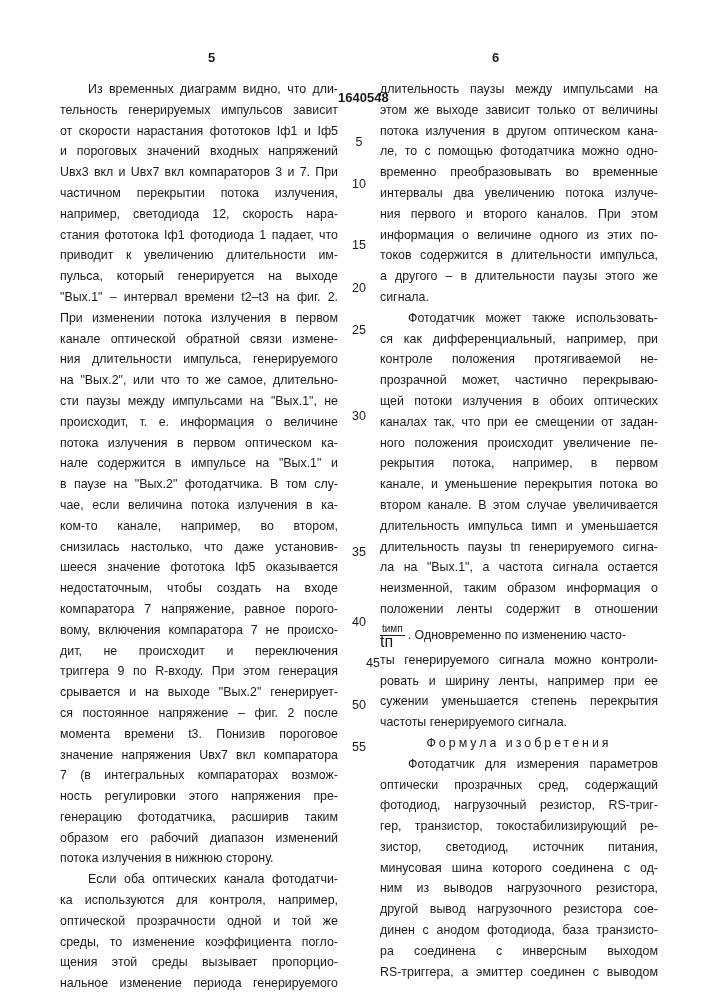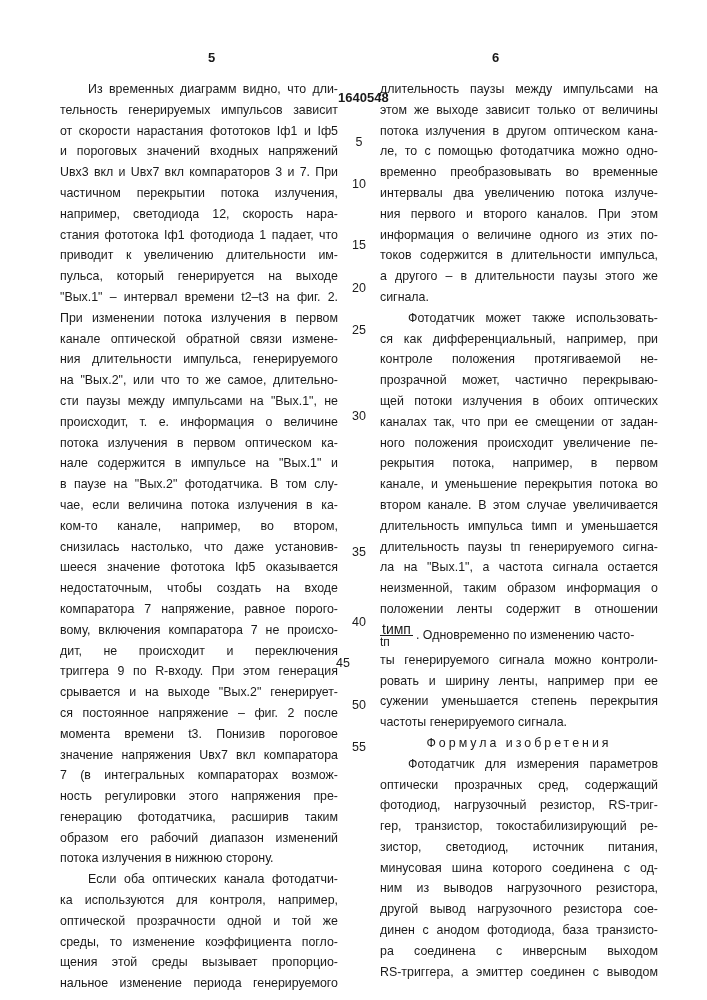--- a/index.html
+++ b/index.html
@@ -12,22 +12,22 @@
   .hdr-right { left: 492px; }
   .col { position: absolute; top: 79px; width: 278px; font-size: 12.4px; line-height: 20.8px;
          text-align: justify; }
   .col-left { left: 60px; }
   .col-right { left: 380px; }
   .col .line { display: block; text-align: justify; text-align-last: justify; white-space: nowrap; }
   .col .line.last { text-align-last: left; }
   .col .line.indent { padding-left: 28px; }
   .col .line.center { text-align: center; text-align-last: center; letter-spacing: 3px; }
   .frac { display: inline-block; vertical-align: middle; text-align: center; margin-right: 3px; line-height: 12px; }
-  .frac .num { display: block; border-bottom: 1px solid #1a1a1a; font-size: 14px; padding: 0 2px; }
-  .frac .den { display: block; font-size: 12px; }
+  .frac .num { display: block; border-bottom: 1px solid #1a1a1a; font-size: 10px; padding: 0 2px; }
+  .frac .den { display: block; font-size: 16px; }
   .lnum { position: absolute; font-size: 12.5px; width: 24px; text-align: center; }
 </style>
 </head>
 <body>
 
 <div class="header">
   <span class="hdr hdr-left">5</span>
   <span class="hdr hdr-center">1640548</span>
   <span class="hdr hdr-right">6</span>
 </div>
@@ -126,16 +126,16 @@
 
 <div id="line-numbers">
     <span class="lnum" style="left: 347px; top: 135px;">5</span>
     <span class="lnum" style="left: 347px; top: 177px;">10</span>
     <span class="lnum" style="left: 347px; top: 238px;">15</span>
     <span class="lnum" style="left: 347px; top: 281px;">20</span>
     <span class="lnum" style="left: 347px; top: 323px;">25</span>
     <span class="lnum" style="left: 347px; top: 365px; margin-top: 44px;">30</span>
     <span class="lnum" style="left: 347px; top: 545px;">35</span>
     <span class="lnum" style="left: 347px; top: 615px;">40</span>
-    <span class="lnum" style="left: 331px; top: 656px;">45</span>
+    <span class="lnum" style="left: 361px; top: 656px;">45</span>
     <span class="lnum" style="left: 347px; top: 698px;">50</span>
     <span class="lnum" style="left: 347px; top: 740px;">55</span>
   </div>
 
 </body></html>

